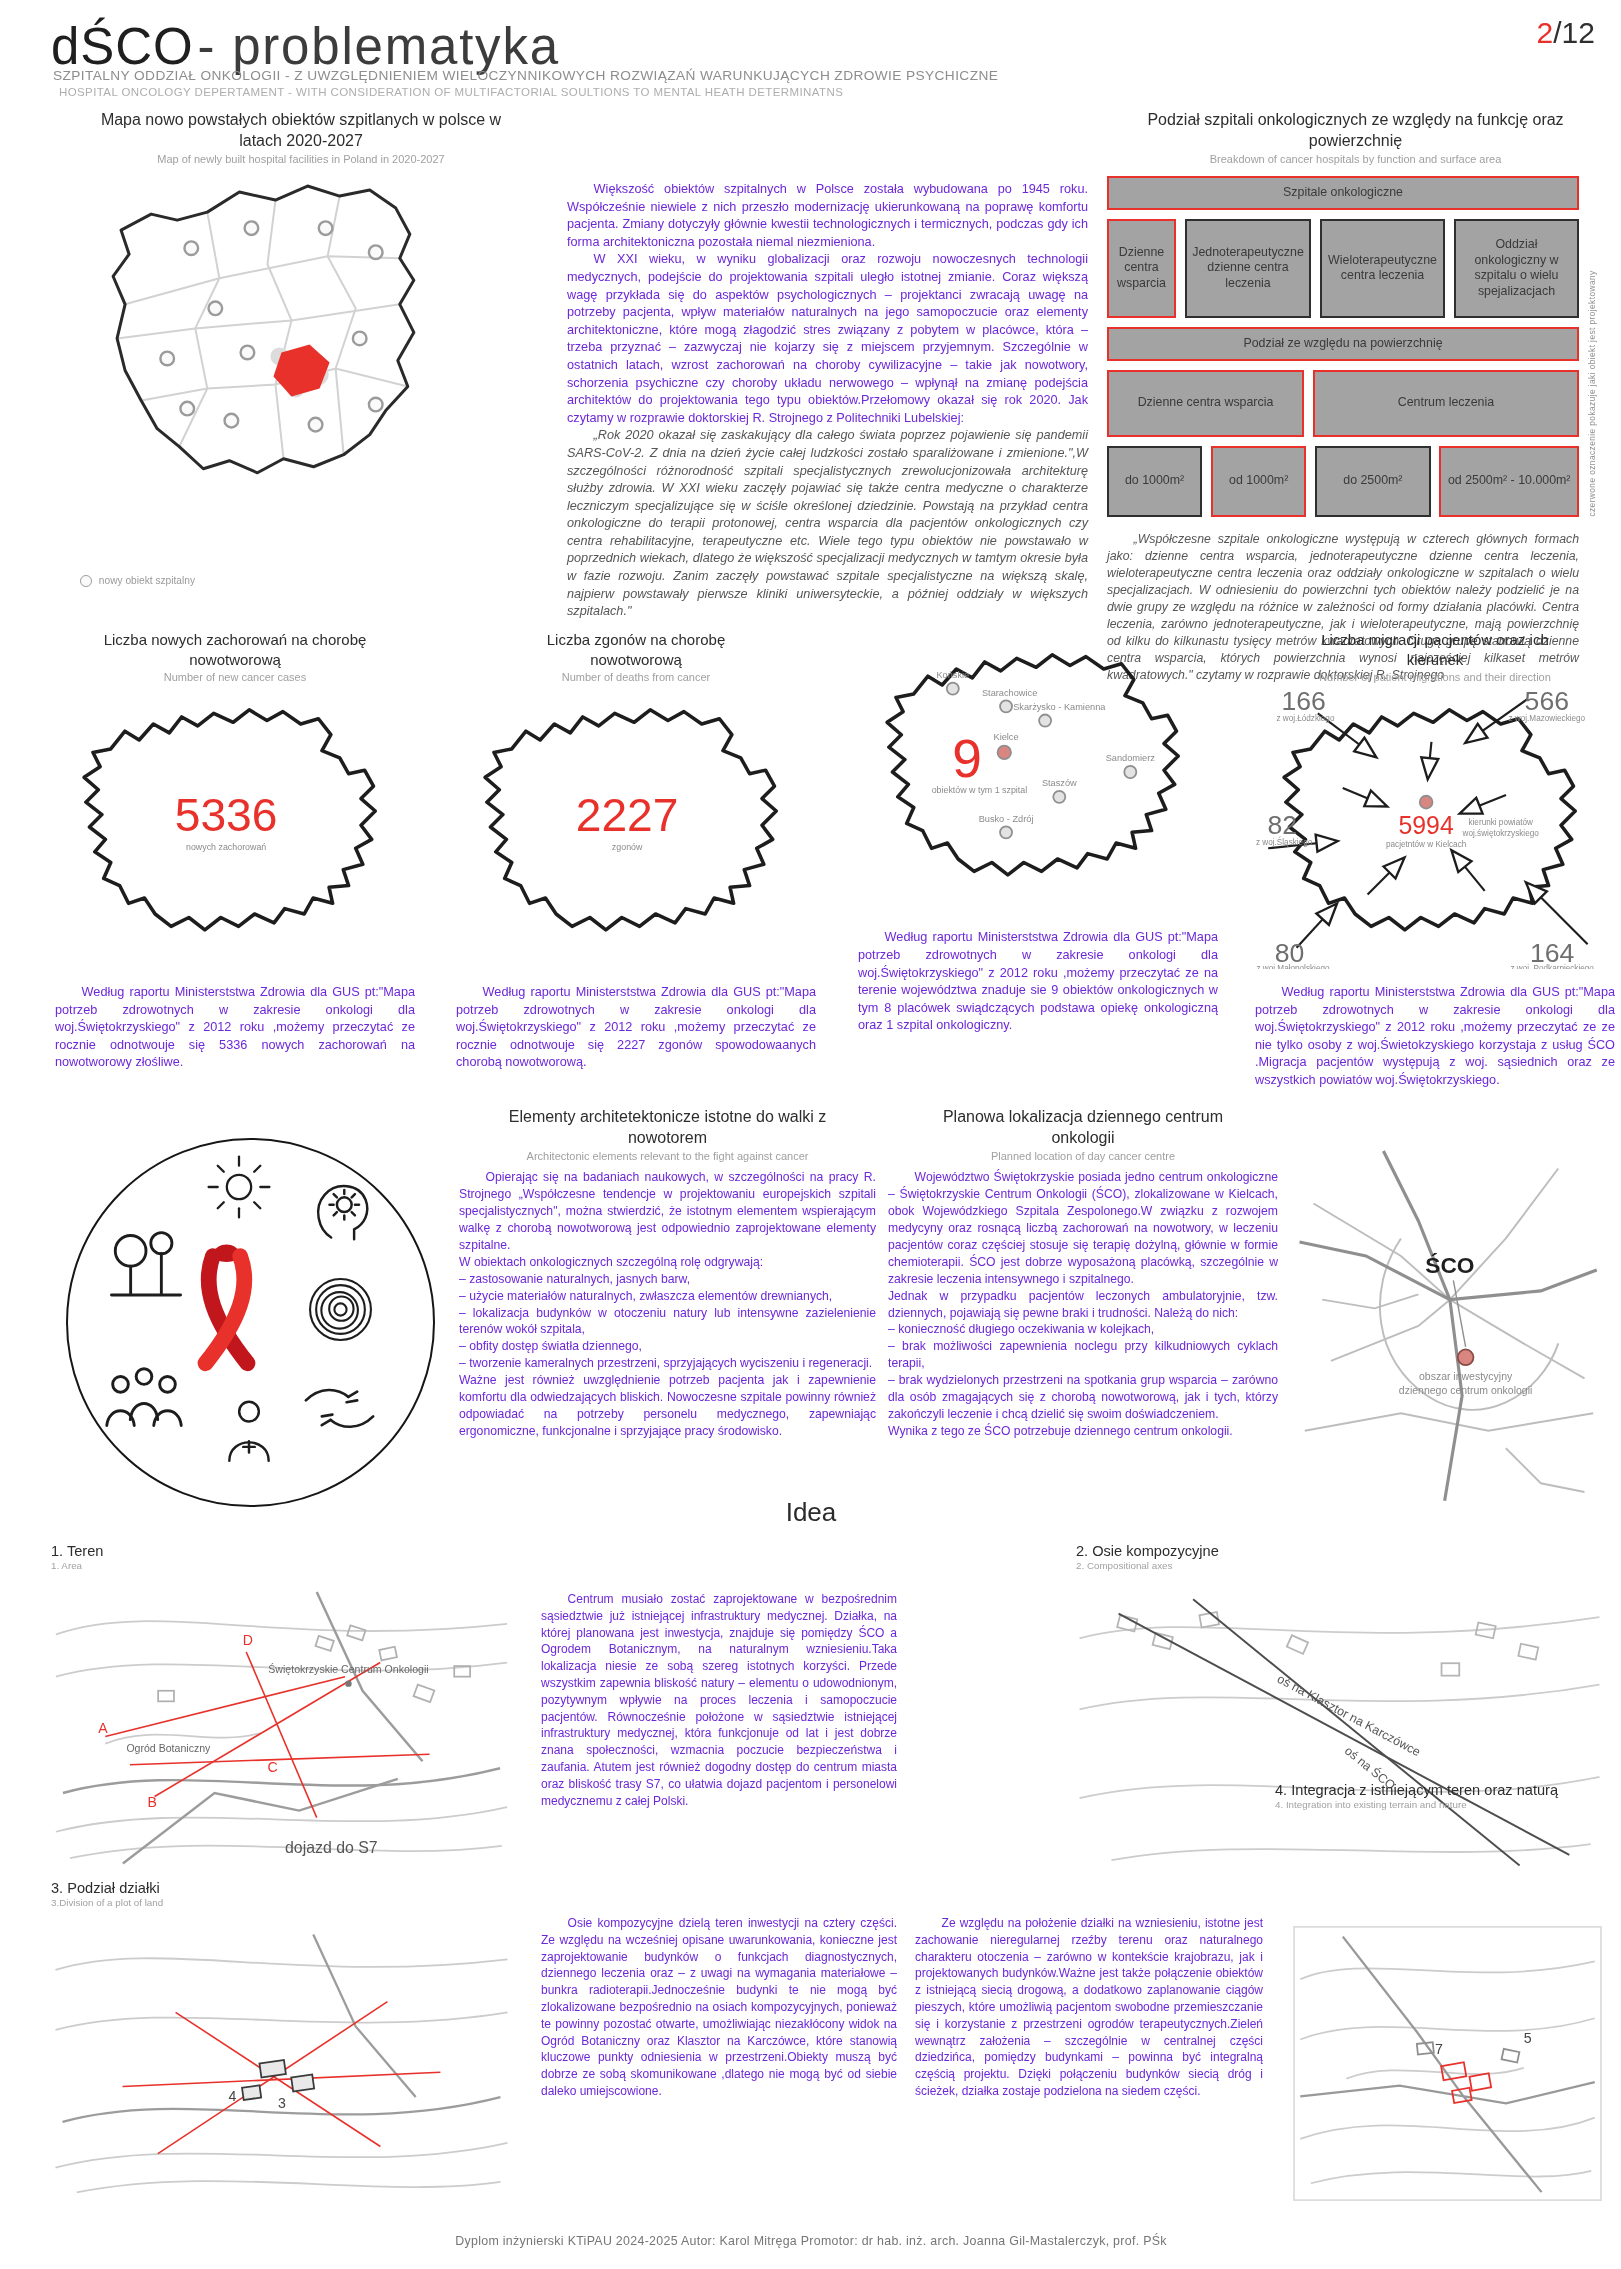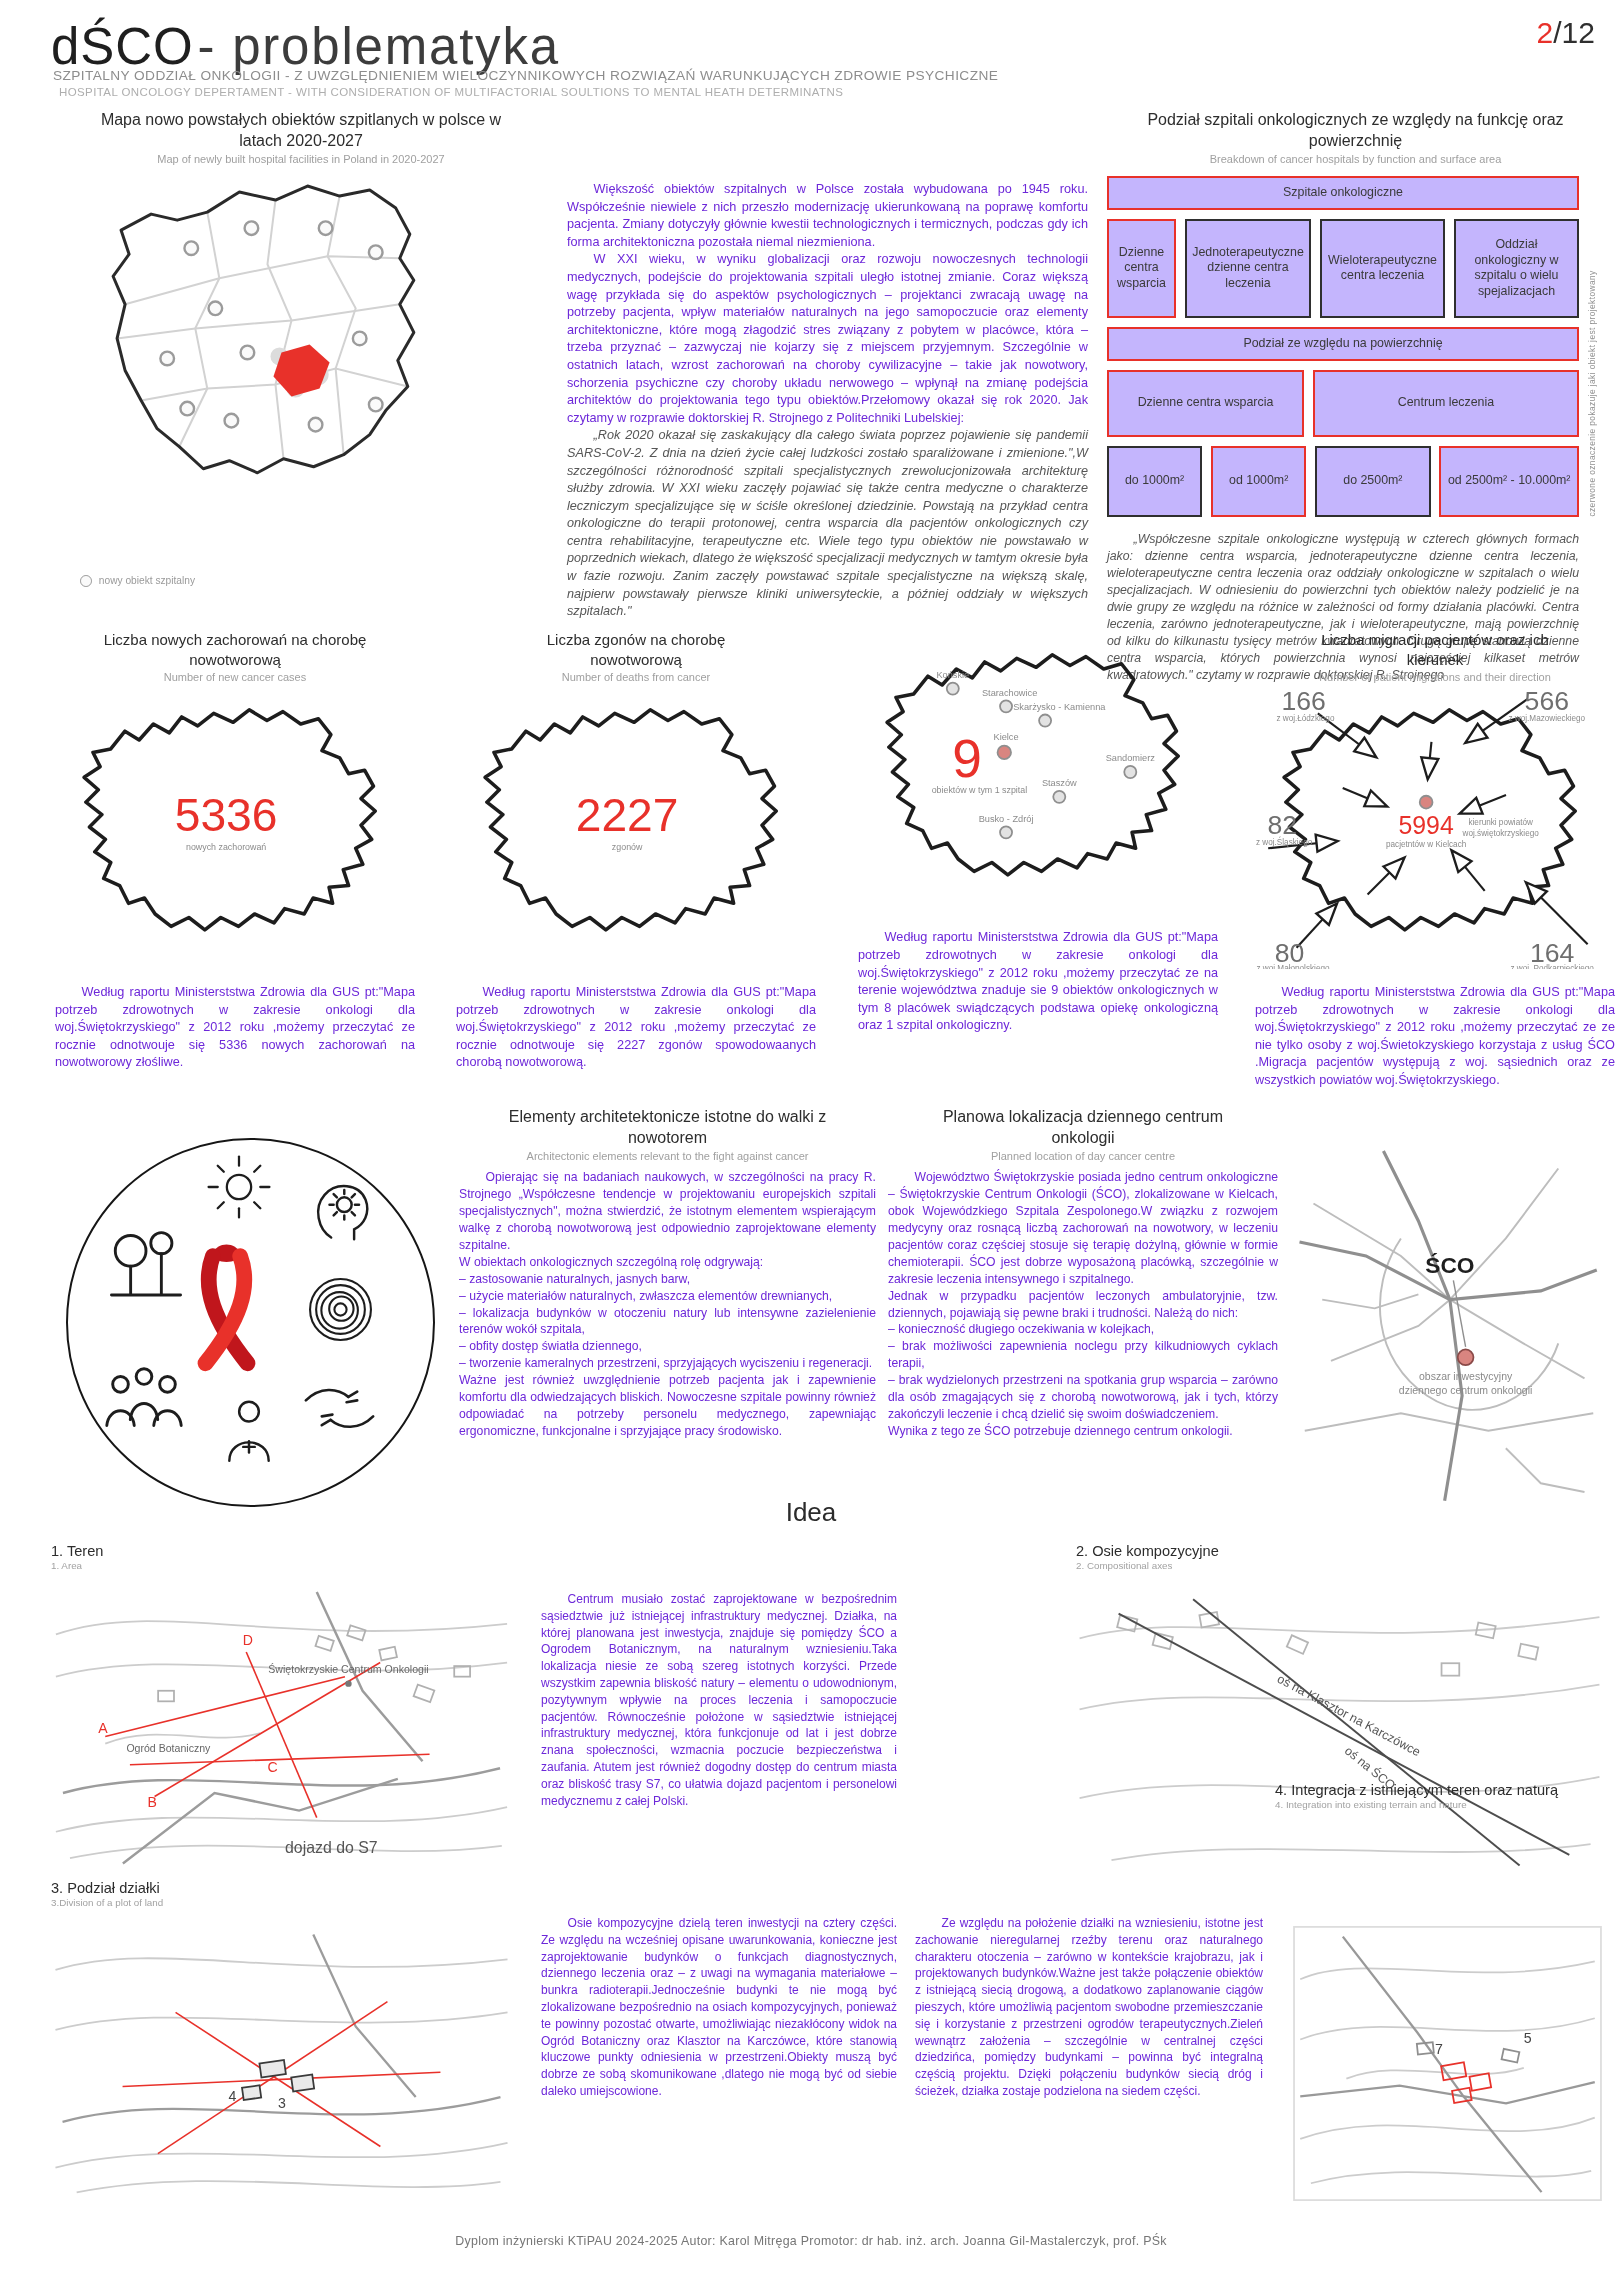--- a/index.html
+++ b/index.html
@@ -13,21 +13,21 @@
   .pagenum{font-size:30px;font-weight:300;}
   .pagenum .red{color:#e8312a;}
   .sub-pl{font-size:13.7px;color:#8d8d8d;letter-spacing:0.4px;}
   .sub-en{font-size:11.5px;color:#aeaeae;letter-spacing:0.4px;}
   .sec-title{font-size:16px;color:#2d2d2d;line-height:1.3;}
   .sec-en{font-size:11px;color:#a0a0a0;line-height:1.25;margin-top:1.8px;}
   .jp{text-align:justify;text-indent:26.6px;line-height:1.385;font-size:12.7px;color:#6d28d9;margin:0;}
   .jp.small{font-size:12px;line-height:1.4;}
   .prelines{white-space:pre-line;}
   .ital{font-style:italic;color:#565656;}
-  .bx{background:#c4b5fd;display:flex;align-items:center;justify-content:center;
+  .bx{background:#a3a3a3;display:flex;align-items:center;justify-content:center;
       text-align:center;font-size:12.4px;color:#3a3a3a;line-height:1.28;padding:3.5px 5.3px;box-sizing:border-box;}
   .bx.red{border:2.2px solid #e8312a;}
   .bx.dark{border:2.2px solid #2f2f2f;}
   .drow{display:flex;gap:8.9px;}
   .vnote{writing-mode:vertical-rl;transform:rotate(180deg);font-size:8.4px;color:#8f8f8f;letter-spacing:0.4px;}
   .stat-title{min-height:41px;}
   .slabel{font-size:14.6px;color:#2c2c2c;}
   .slabel-en{font-size:9.8px;color:#a2a2a2;margin-top:0.9px;}
   .footer{font-size:12.4px;color:#767676;letter-spacing:0.3px;}
   .legend{display:flex;align-items:center;gap:7px;font-size:10.2px;color:#9a9a9a;}

